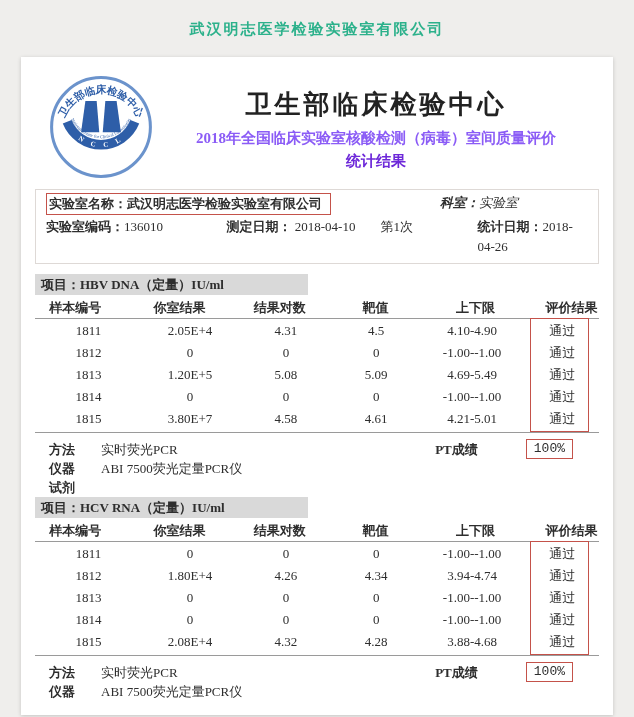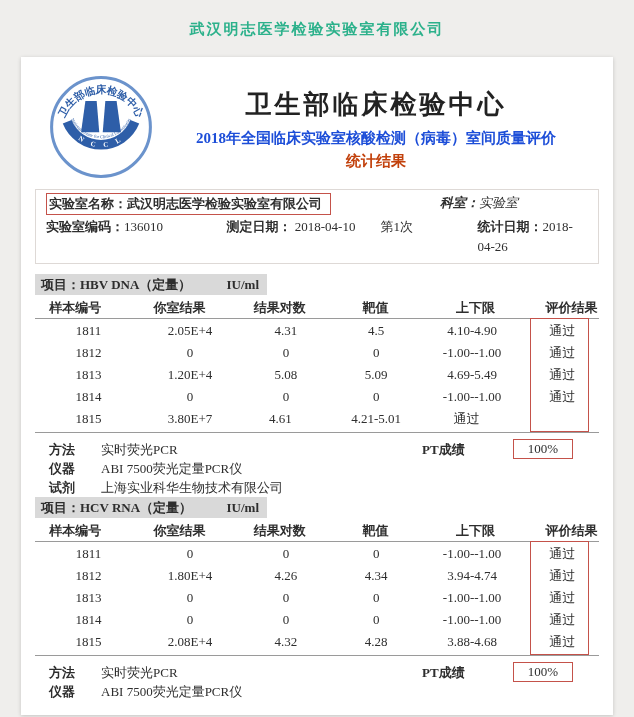--- a/index.html
+++ b/index.html
@@ -22,57 +22,57 @@
     box-shadow:0 1px 4px rgba(0,0,0,.18);
     padding:16px 14px 14px 14px;
     min-height:606px;
   }
 
   
   .letterhead { display:flex; align-items:flex-start; min-height:106px; }
   .logo-wrap { width:118px; flex:0 0 118px; padding-left:14px; padding-top:2px; }
   .titles { flex:1; text-align:center; padding-top:14px; }
   .doc-title { font-size:26px; font-weight:bold; letter-spacing:3px; color:#222; }
-  .doc-subtitle { font-size:15px; font-weight:bold; margin-top:7px; color:#1d4ed8; }
-  .doc-subtitle2 { font-size:15px; font-weight:bold; margin-top:4px; color:#c2410c; }
+  .doc-subtitle { font-size:15px; font-weight:bold; margin-top:7px; color:#8b5cf6; }
+  .doc-subtitle2 { font-size:15px; font-weight:bold; margin-top:4px; color:#6d28d9; }
 
   
   .info-box { border:1px solid #ded9d6; margin-top:6px; padding:3px 10px 6px 10px; font-size:13px; }
   .info-row { display:flex; align-items:flex-start; line-height:20px; }
   .info-row + .info-row { margin-top:2px; }
   .lab-name-boxed { border:1px solid #c4524a; padding:0 8px 0 2px; display:inline-block; }
   .b { font-weight:bold; }
   .info-right { margin-left:auto; margin-right:70px;font-style:italic; }
   .ir2 { display:flex; width:100%; }
   .ir2 .code   { width:205px; }
   .ir2 .tdate  { width:175px; }
   .ir2 .round  { width:110px; }
 
   
   .section { margin-top:10px; }
   .section-bar {
-    width:232px; background:#d9d9d9; display:flex; justify-content:space-between;
+    width:273px; background:#d9d9d9; display:flex; justify-content:flex-start;
     font-size:13px; font-weight:bold; padding:2px 8px 2px 6px; line-height:17px;
   }
   .tbl { font-size:13px; margin-top:2px; }
   .trow { display:flex; line-height:22px; text-align:center; }
   .thead { font-weight:bold; border-bottom:1px solid #9a9a9a; line-height:21px;gap:28px; }
   .c1{width:19%;} .c2{width:17%;} .c3{width:17%;} .c4{width:15%;} .c5{width:19%;} .c6{width:13%;}
   .tbody { position:relative; padding:1px 0 2px 0; border-bottom:1px solid #9a9a9a; }
   .eval-highlight {
     position:absolute; top:-1px; bottom:0; left:calc(87% + 4px); right:10px;
     border:1px solid #c4524a; pointer-events:none;
   }
 
   .meta { margin-top:6px; font-size:13px; }
   .meta-row { display:flex; align-items:center; line-height:19px; }
   .meta-label { font-weight:bold; width:52px; margin-left:14px; }
   .pt-wrap { margin-left:auto; display:flex; align-items:center; margin-right:26px;gap:38px; }
   .pt-label { font-weight:bold; margin-right:10px; }
-  .pt-score { border:1px solid #c4524a; padding:0 14px; line-height:18px; }
+  .pt-score { border:1px solid #c4524a; padding:0 7px; line-height:18px;font-family:Liberation Mono, monospace; }
 </style>
 </head>
 <body>
 
 <div class="page">
 
   <div class="company-header">武汉明志医学检验实验室有限公司</div>
 
   <div class="card">
 
@@ -160,39 +160,40 @@
               <span class="c1">1812</span>
               <span class="c2">0</span>
               <span class="c3">0</span>
               <span class="c4">0</span>
               <span class="c5">-1.00--1.00</span>
               <span class="c6">通过</span>
             </div>
 
             <div class="trow">
               <span class="c1">1813</span>
-              <span class="c2">1.20E+4</span>
+              <span class="c2">1.20E+5</span>
               <span class="c3">5.08</span>
               <span class="c4">5.09</span>
               <span class="c5">4.69-5.49</span>
               <span class="c6">通过</span>
             </div>
 
             <div class="trow">
               <span class="c1">1814</span>
               <span class="c2">0</span>
               <span class="c3">0</span>
               <span class="c4">0</span>
               <span class="c5">-1.00--1.00</span>
               <span class="c6">通过</span>
             </div>
 
             <div class="trow">
               <span class="c1">1815</span>
               <span class="c2">3.80E+7</span>
+              <span class="c3">4.58</span>
               <span class="c4">4.61</span>
               <span class="c5">4.21-5.01</span>
               <span class="c6">通过</span>
             </div>
           </div>
       </div>
       <div class="meta">
         <div class="meta-row">
           <span class="meta-label">方法</span>
           <span>实时荧光PCR</span>
@@ -200,21 +201,20 @@
             <span class="pt-label">PT成绩</span>
             <span class="pt-score">100%</span>
           </span>
         </div>
         <div class="meta-row">
           <span class="meta-label">仪器</span>
           <span>ABI 7500荧光定量PCR仪</span>
         </div>
         <div class="meta-row">
           <span class="meta-label">试剂</span>
-          <span>上海实业科华生物技术有限公司</span>
         </div>
       </div>
     </div>
 
     <div class="section" style="margin-top:0;">
       <div class="section-bar">
         <span>项目：HCV RNA（定量）</span>
         <span>IU/ml</span>
       </div>
       <div class="tbl">

